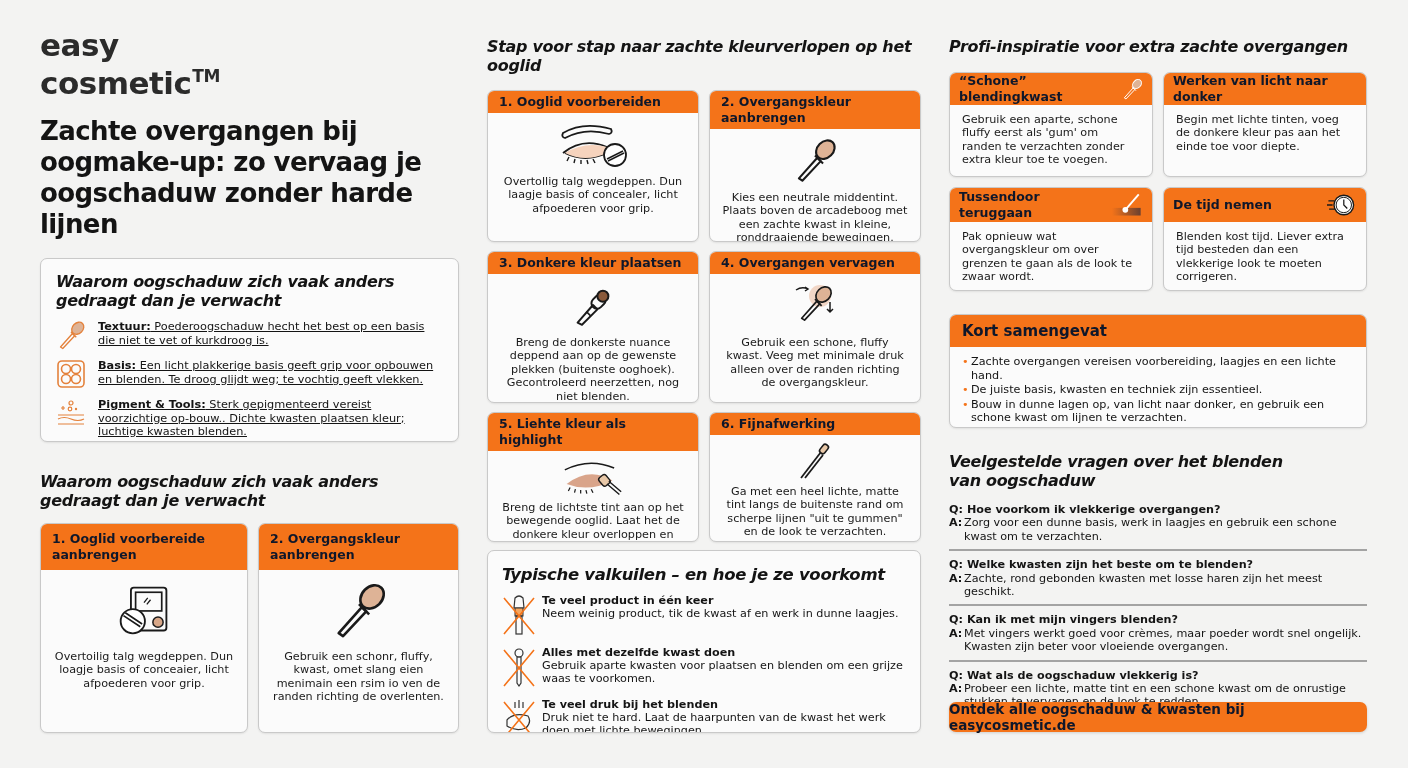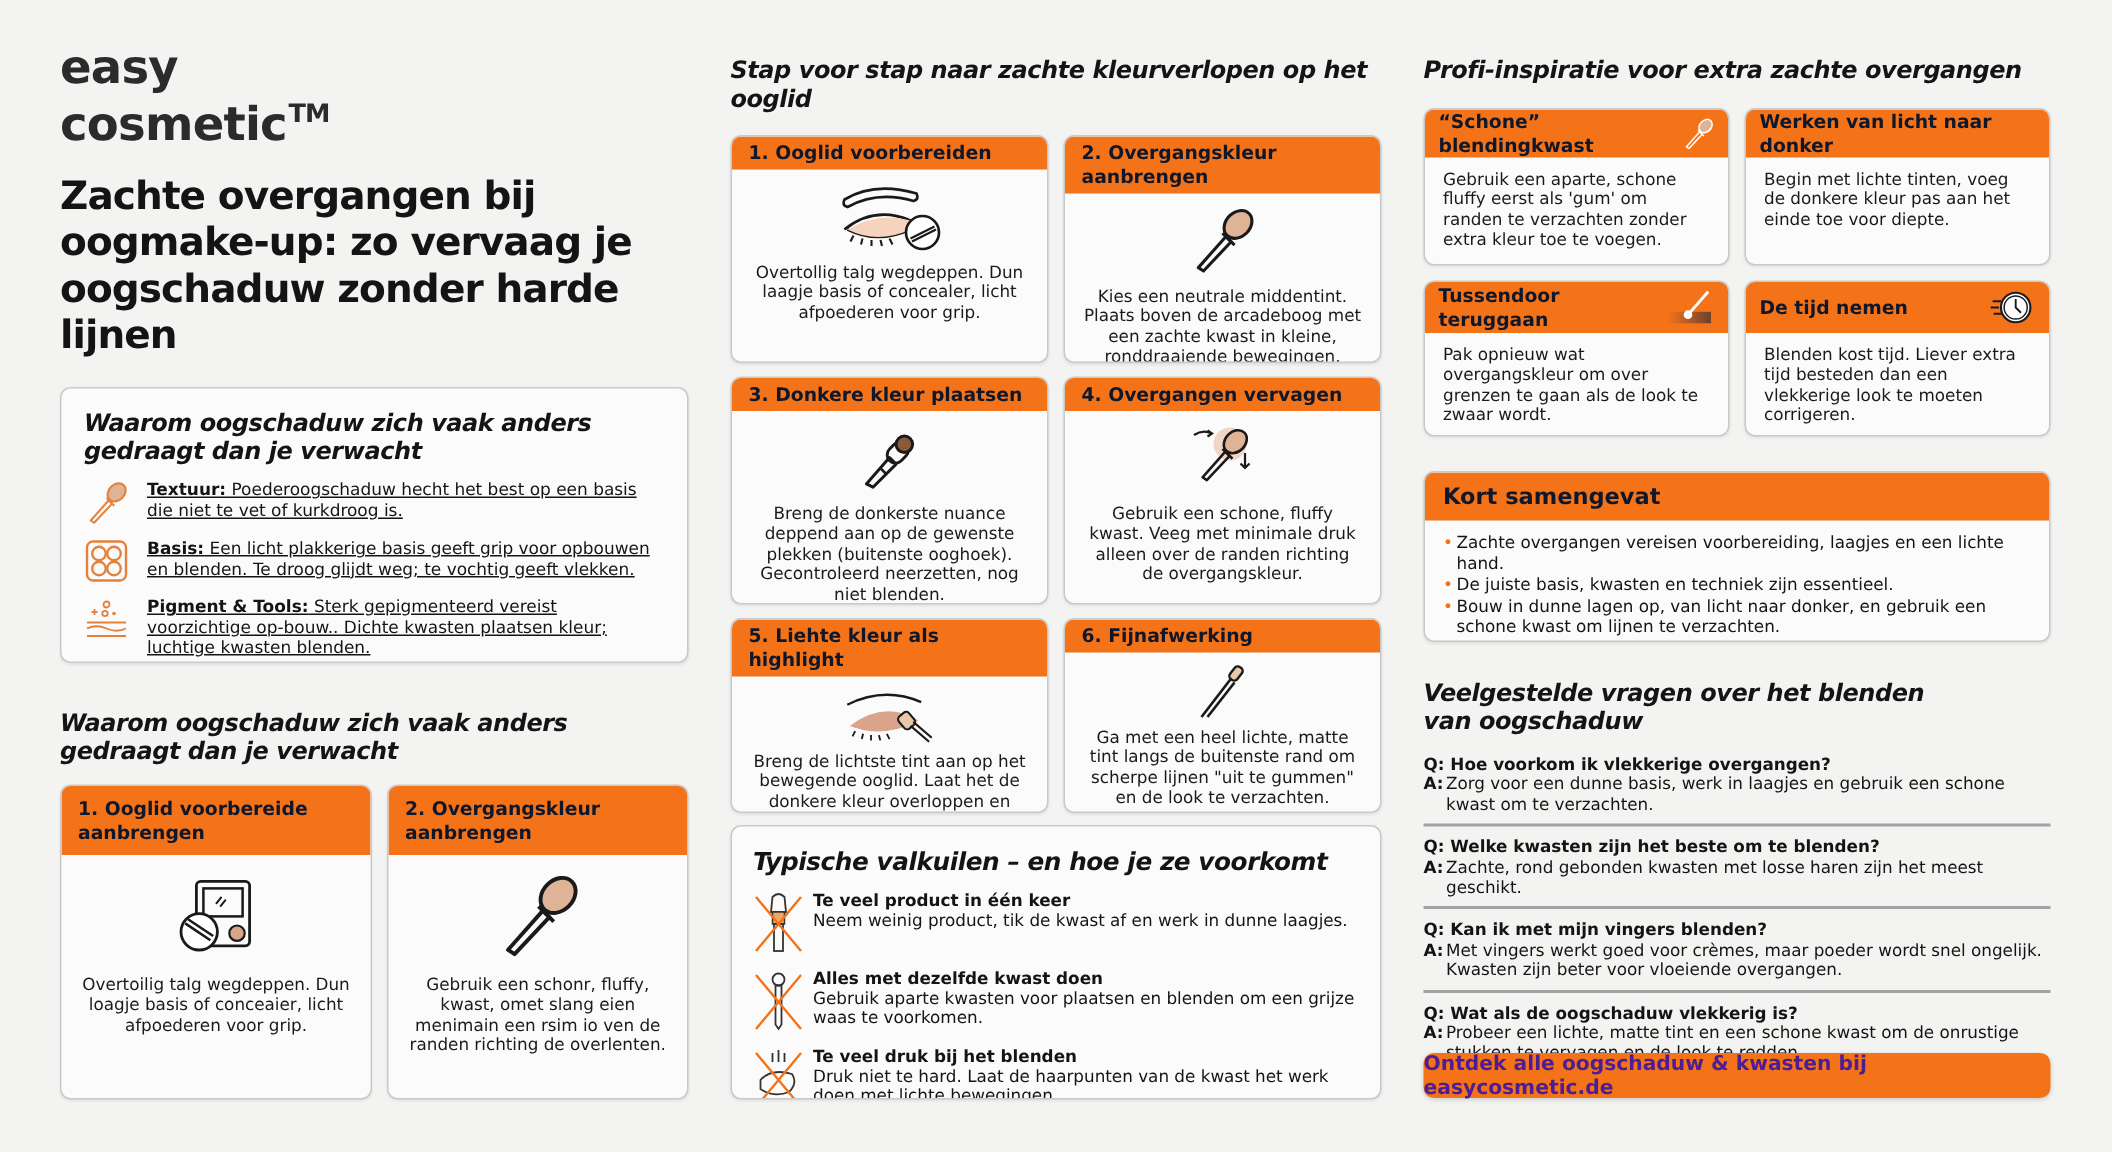--- a/index.html
+++ b/index.html
@@ -68,21 +68,21 @@
     .faq-title { left: 949px; top: 452px; width: 340px; font-size: 16px; line-height: 19px; }
     .faq { left: 949px; top: 503px; width: 418px; font-size: 11.2px; line-height: 13.4px; }
     .faq-item { padding: 0 0 6px 0; border-bottom: 2px solid #a3a3a3; margin-bottom: 7px; }
     .faq-item:last-child { border-bottom: none; }
     .faq-q { font-weight: bold; }
     .faq-a { display: flex; }
     .faq-a .lbl { font-weight: bold; width: 15px; flex: none; }
 
     .cta {
       left: 949px; top: 702px; width: 418px; height: 30px;
-      background: #f47319; color: #4c1d95; font-weight: bold; font-size: 13.5px;
+      background: #f47319; color: #0f172a; font-weight: bold; font-size: 13.5px;
       border-radius: 7px; display: flex; align-items: center; justify-content: center;
       box-shadow: 0 1px 3px rgba(0,0,0,0.15);
     }
     svg { display: block; }
   </style>
 </head>
 <body>
 
 <svg width="0" height="0" style="position:absolute">
   <defs>

